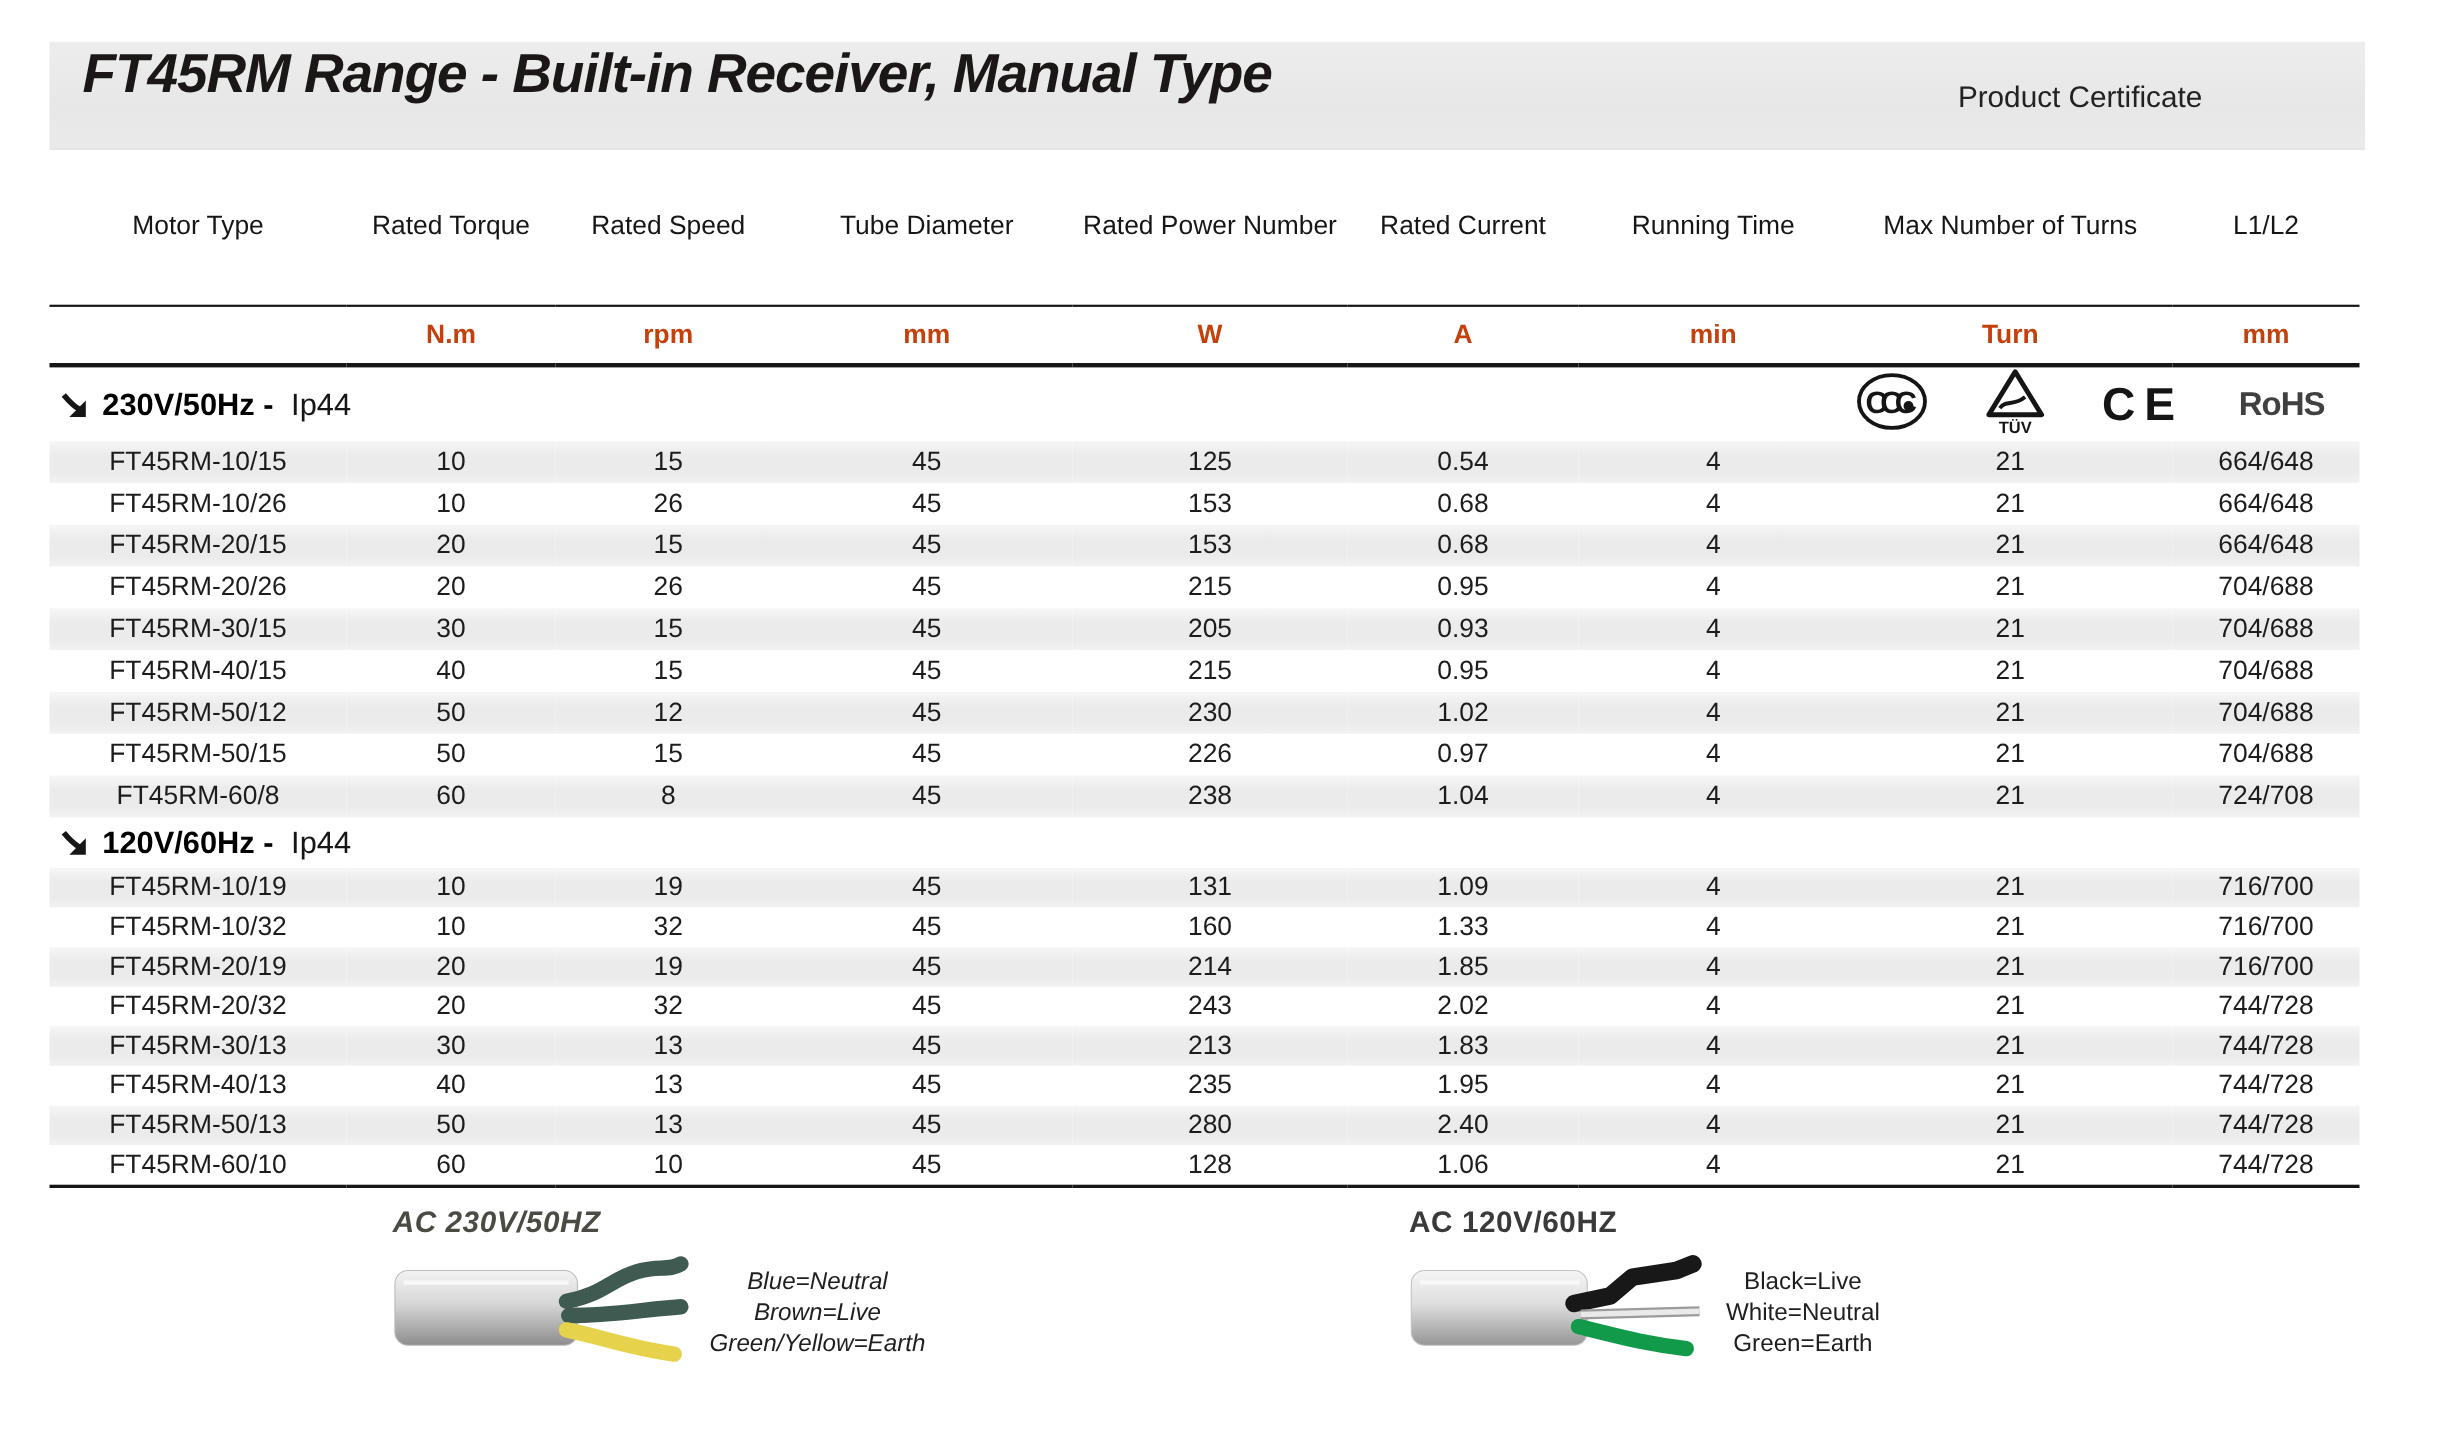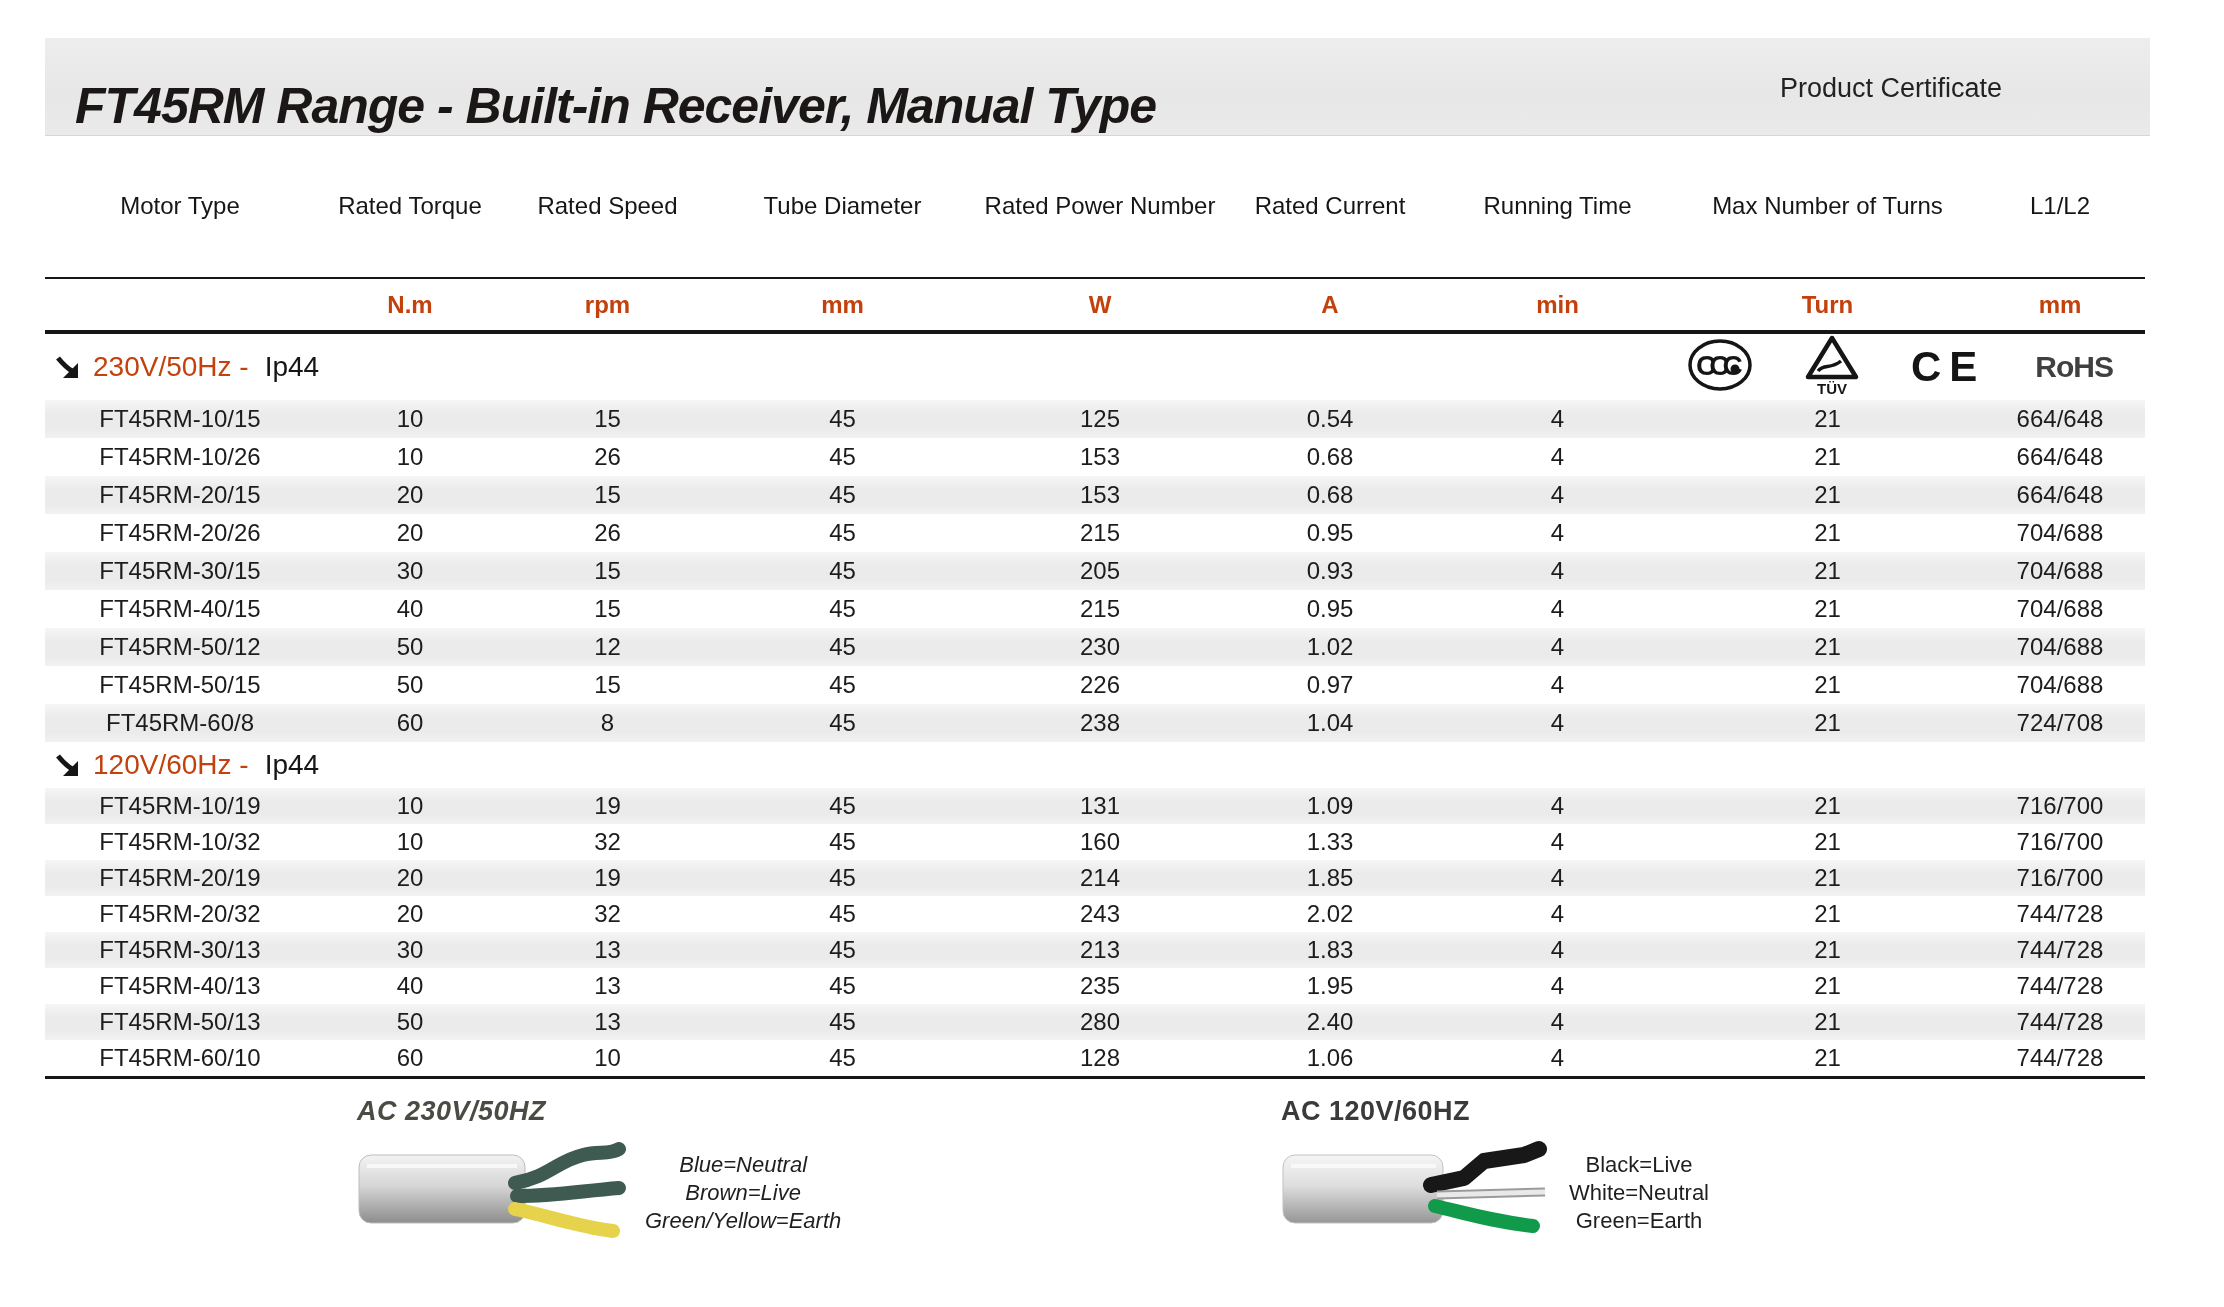--- a/index.html
+++ b/index.html
@@ -2,38 +2,38 @@
 <html><head>
 <meta charset="utf-8">
 <style>
   html,body{margin:0;padding:0;background:#ffffff;}
   body{font-family:"Liberation Sans", sans-serif;color:#1c1c1c;}
   .page{position:relative;width:2224px;height:1307px;background:#ffffff;overflow:hidden;}
 
   
   .titlebar{position:absolute;left:45px;top:38px;width:2105px;height:97px;
     background:linear-gradient(180deg,#ededed 0%,#e7e7e7 60%,#eaeaea 100%);
-    border-bottom:1px solid #d6d6d6;display:flex;align-items:flex-end;}
+    border-bottom:1px solid #d6d6d6;display:flex;align-items:flex-start;}
   .titlebar h1{margin:0 0 0 30px;font-size:50px;font-weight:700;font-style:italic;
     letter-spacing:-1px;color:#1b1716;white-space:nowrap;}
   .cert-label{position:absolute;right:148px;top:50%;transform:translateY(-44%);
     font-size:27px;color:#222;}
 
   
   .spec-table{position:absolute;left:45px;top:135px;width:2100px;}
   table{border-collapse:collapse;table-layout:fixed;width:2100px;}
   th,td{padding:0;margin:0;font-weight:400;}
   tr.colhead th{height:142px;font-size:24px;font-weight:400;vertical-align:middle;
     text-align:center;border-bottom:2px solid #161616;color:#161616;}
   tr.units th{height:51px;font-size:24px;font-weight:700;vertical-align:middle;
     text-align:center;border-bottom:4px solid #161616;color:#c2410c;}
   tr.section-row td{height:66px;}
   tr.section-row.compact td{height:46px;}
   .section-flex{display:flex;align-items:center;gap:14px;padding-left:10px;}
-  .sec-label-bold{font-size:28px;font-weight:400;color:#c2410c;white-space:nowrap;}
+  .sec-label-bold{font-size:28px;font-weight:700;color:#000000;white-space:nowrap;}
   .sec-label-rest{font-size:28px;font-weight:400;color:#161616;margin-left:2px;}
   .sec-icon{display:inline-flex;width:24px;height:24px;}
   .certs{margin-left:auto;display:flex;align-items:center;gap:50px;padding-right:32px;}
   .cert-ce{font-size:42px;font-weight:700;letter-spacing:8px;color:#151515;}
   .cert-rohs{font-size:30px;font-weight:800;letter-spacing:-1px;color:#404040;}
   tr.data-row td{font-size:24px;text-align:center;vertical-align:middle;color:#1c1c1c;}
   tr.sec0-row td{height:38px;}
   tr.sec1-row td{height:36px;}
   tr.stripe td{background:linear-gradient(180deg,#f6f6f6 0%,#ebebeb 35%,#ebebeb 75%,#f2f2f2 100%);}
   tbody.last tr.data-row:last-child td{border-bottom:3px solid #161616;}

